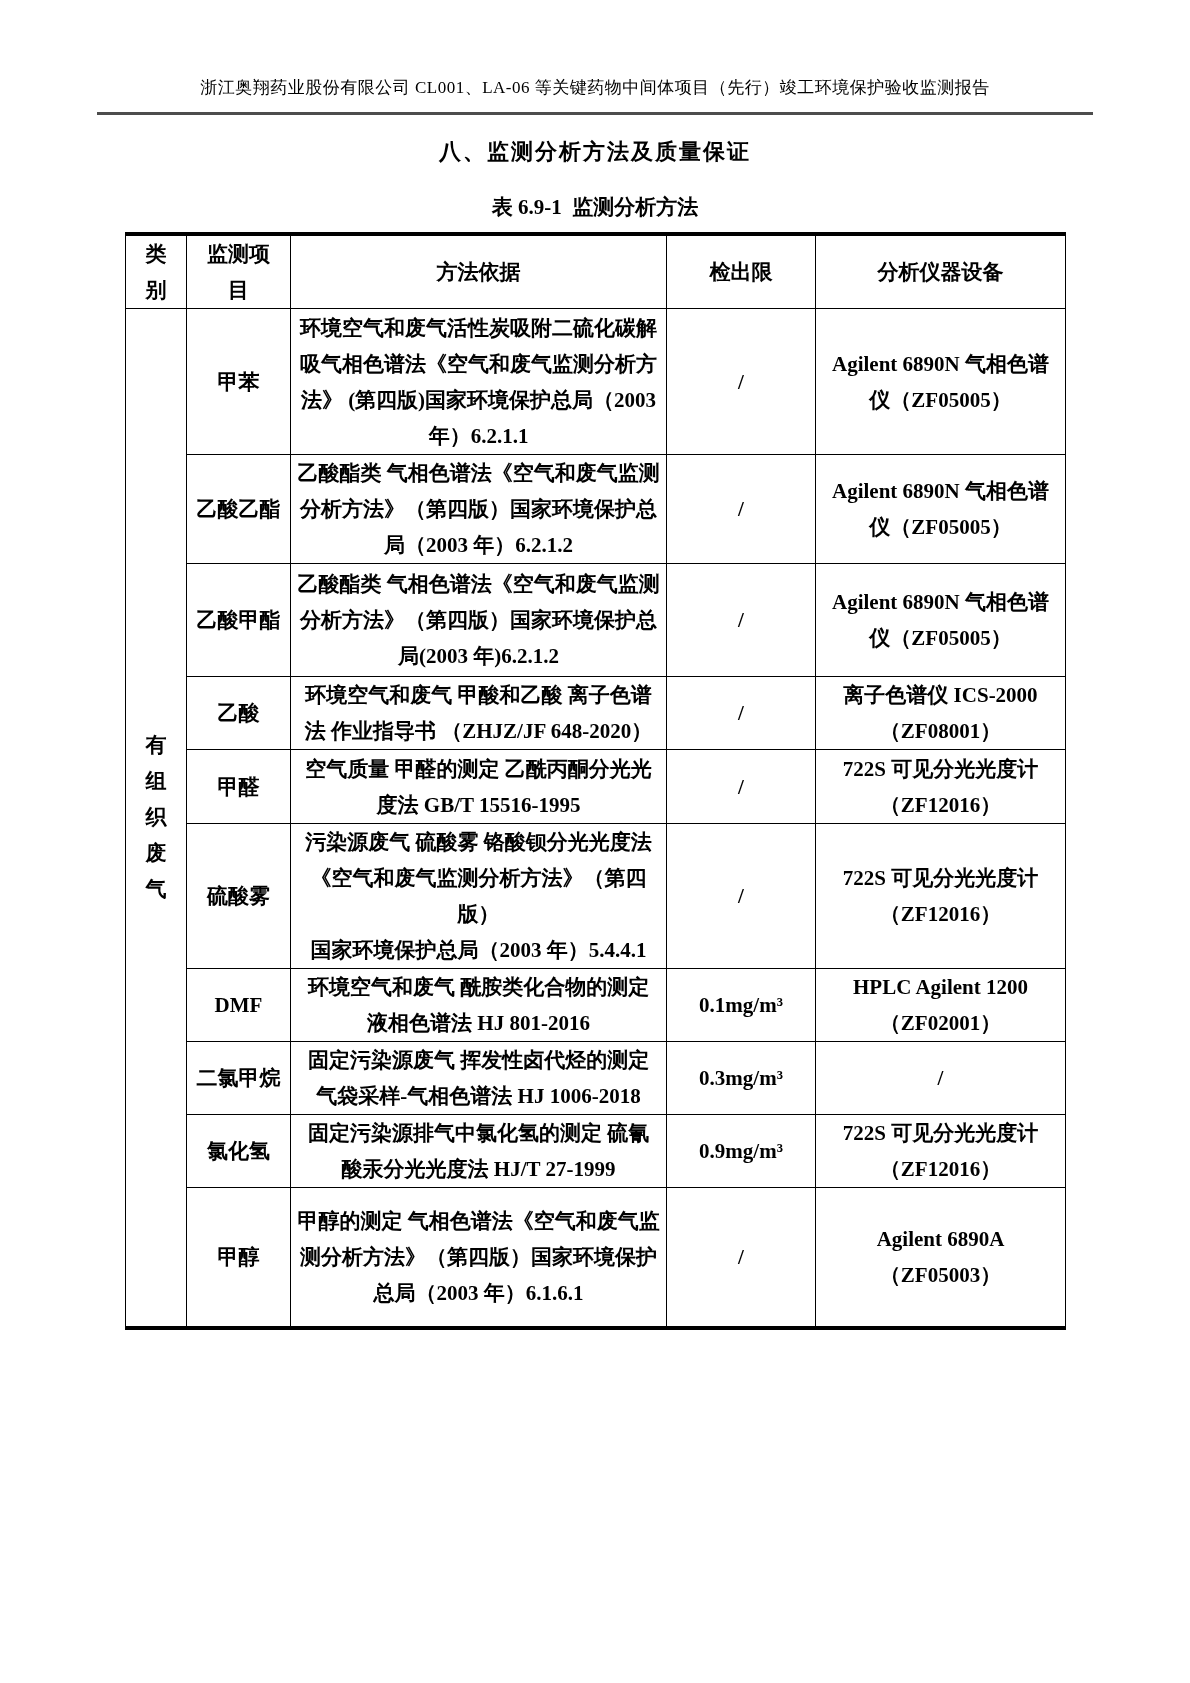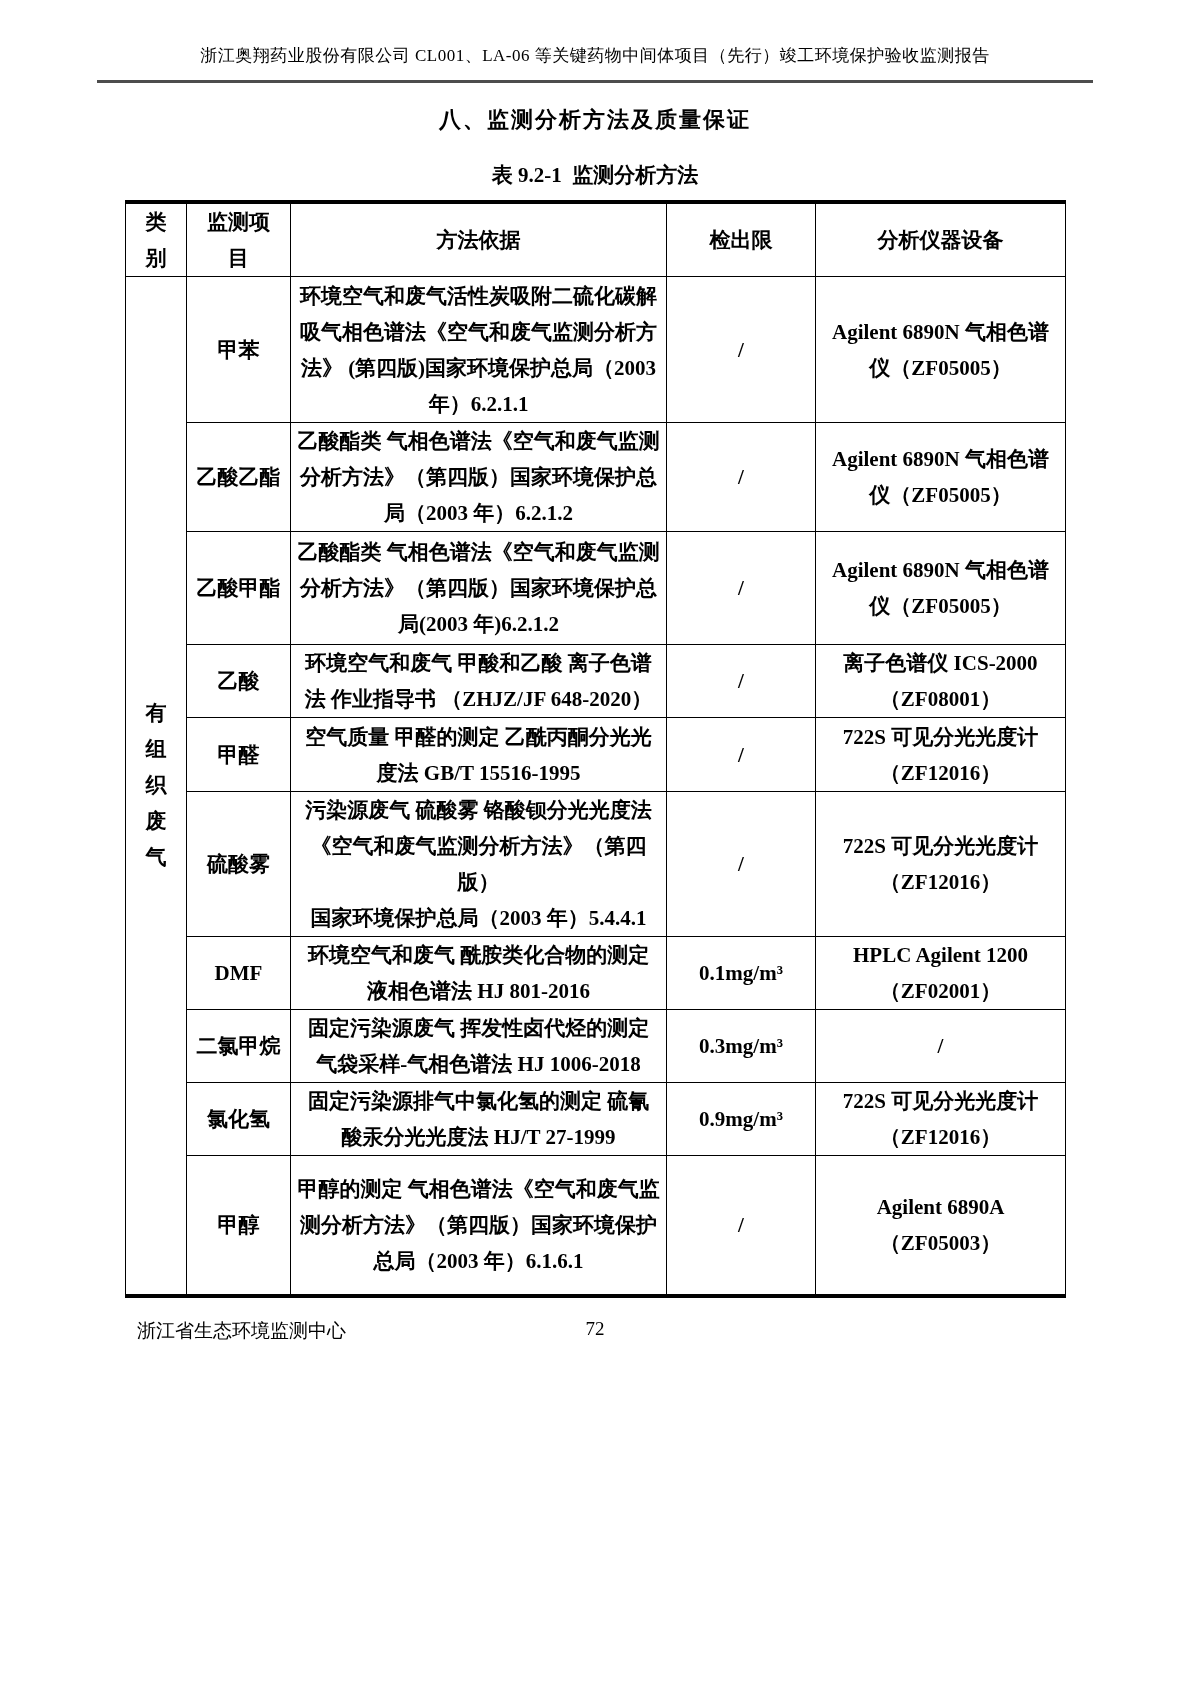--- a/index.html
+++ b/index.html
@@ -8,21 +8,21 @@
     width: 1190px; height: 1683px;
     font-family: "Liberation Serif", "DejaVu Serif", serif;
     color: #000000;
     position: relative;
     overflow: hidden;
   }
   .page { width: 1190px; height: 1683px; padding: 0 125px; }
 
   .page-header {
     width: 996px; margin: 0 -28px;
-    padding-top: 44px; padding-bottom: 13px;
+    padding-top: 76px; padding-bottom: 13px;
     text-align: center;
     font-size: 17px; letter-spacing: 0.5px;
     border-bottom: 3px solid #4d4d4d;
   }
 
   .doc-title {
     margin-top: 22px;
     text-align: center;
     font-size: 22px; font-weight: bold;
     letter-spacing: 2px;
@@ -96,21 +96,21 @@
   <div class="page-header">
     <span>浙江奥翔药业股份有限公司 CL001、LA-06 等关键药物中间体项目（先行）竣工环境保护验收监测报告</span>
   </div>
 
   <h1 class="doc-title">八、监测分析方法及质量保证</h1>
 
 
   <div class="body-para">
   </div>
 
-  <div class="table-caption">表 9.2-1  监测分析方法</div>
+  <div class="table-caption">表 6.9-1  监测分析方法</div>
 
   <table class="monitor">
     <colgroup>
       <col style="width:61px">
       <col style="width:104px">
       <col style="width:376px">
       <col style="width:149px">
       <col style="width:250px">
     </colgroup>
     <thead>
@@ -210,18 +210,14 @@
         <td>甲醇</td>
         <td>甲醇的测定 气相色谱法《空气和废气监
 测分析方法》（第四版）国家环境保护
 总局（2003 年）6.1.6.1</td>
         <td>/</td>
         <td>Agilent 6890A（ZF05003）</td>
       </tr>
     </tbody>
   </table>
 
-  <div class="page-footer">
-    <span class="footer-left">浙江省生态环境监测中心</span>
-    <span class="footer-page">72</span>
-  </div>
 
 </div>
 
 </body></html>

